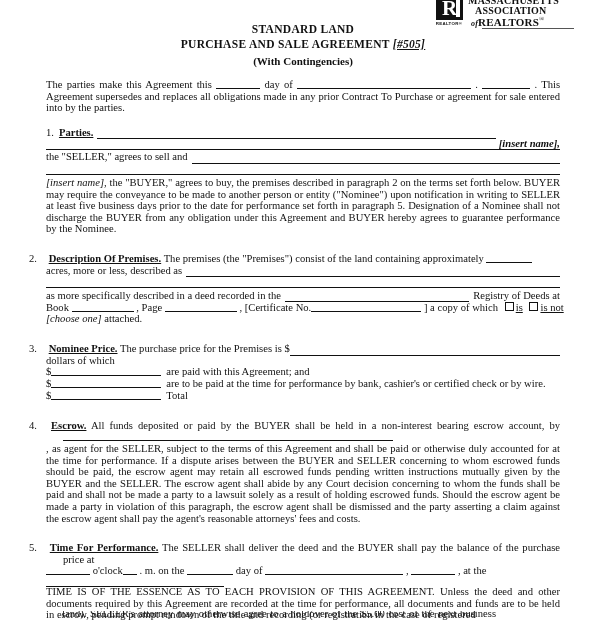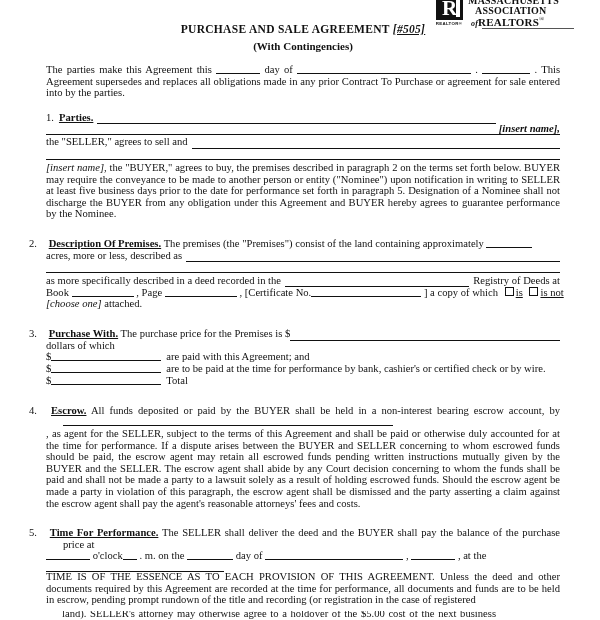--- a/index.html
+++ b/index.html
@@ -252,20 +252,21 @@
     </div>
     <div class="logo-text">
       <span class="logo-l1">MASSACHUSETTS</span>
       <span class="logo-l2">ASSOCIATION</span>
       <span class="logo-l3"><span class="logo-of">of</span><span>REALTORS</span><span class="logo-reg">®</span></span>
       <span class="logo-rule"></span>
     </div>
   </div>
 
   <div class="title-wrap">
+    <div class="title-line">STANDARD LAND</div>
     <div class="title-line"><span>PURCHASE AND SALE AGREEMENT</span> <span class="title-code">[#505]</span></div>
     <div class="subtitle">(With Contingencies)</div>
   </div>
 
   <div class="para j">
     <span>The parties make this Agreement this</span>
     <span class="blank b-day"></span>
     <span>day of</span>
     <span class="blank b-month"></span>
     <span>.</span>
@@ -322,21 +323,21 @@
     <div>
       <span class="ital">[choose one]</span>
       <span>attached.</span>
     </div>
   </div>
 
   <div class="sec">
     <div class="indent-body" style="display:flex;align-items:flex-end;">
       <span style="white-space:nowrap;">
         <span class="sec-num">3.</span>
-        <span class="sec-head">Purchase With.</span>
+        <span class="sec-head">Nominee Price.</span>
         <span>The purchase price for the Premises is $</span></span>
         <span class="blank" style="flex:1;"></span>
     </div>
     <div>dollars of which</div>
     <div class="money-rows">
       <div class="money-row">
         <span>$</span><span class="blank b-money"></span><span class="money-label">are paid with this Agreement; and</span>
       </div>
       <div class="money-row">
         <span>$</span><span class="blank b-money"></span><span class="money-label">are to be paid at the time for performance by bank, cashier's or certified check or by wire.</span>

